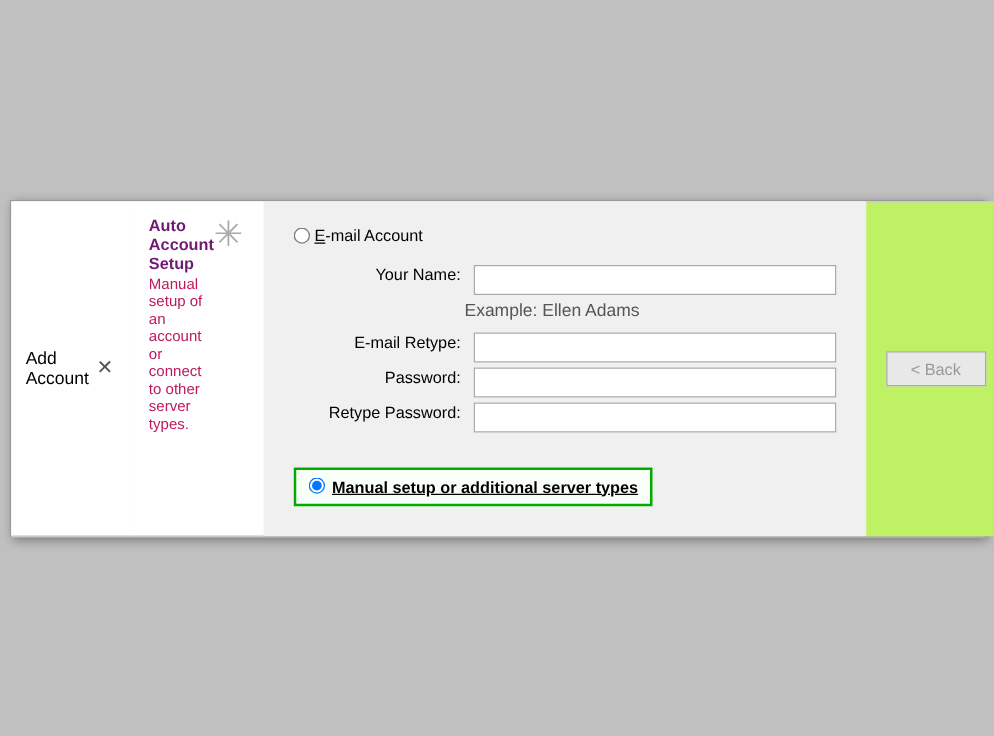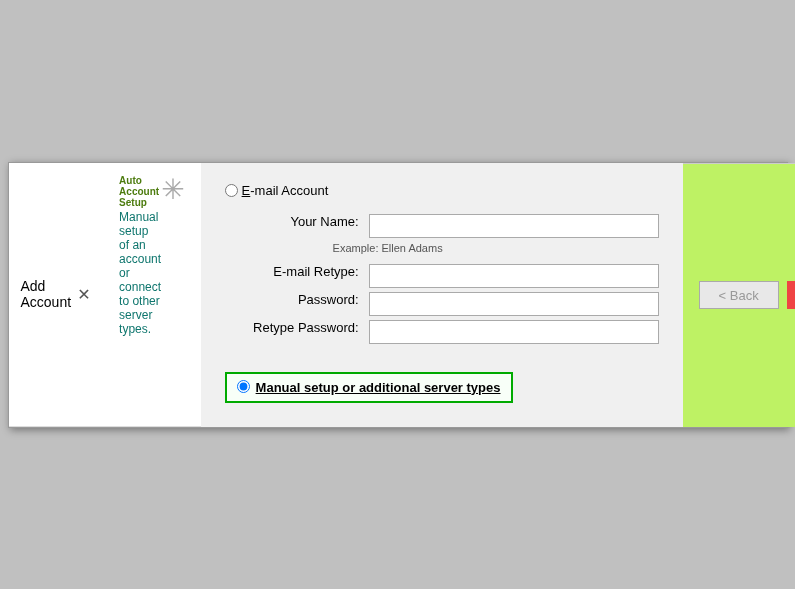--- a/index.html
+++ b/index.html
@@ -61,27 +61,27 @@
       border-bottom: 1px solid #ddd;
     }
 
     .header-text {
       display: flex;
       flex-direction: column;
     }
 
     .header-title {
       font-weight: bold;
-      font-size: 10px;
-      color: #4d7c0f;
+      font-size: 13px;
+      color: #701a75;
     }
 
     .header-subtitle {
       font-size: 12px;
-      color: #0f766e;
+      color: #be185d;
       margin-top: 2px;
     }
 
     .header-icon {
       font-size: 22px;
       color: #888;
       margin-top: -2px;
     }
 
     .content {
@@ -135,22 +135,22 @@
       width: 290px;
       height: 24px;
       border: 1px solid #aaa;
       background: #fff;
       font-size: 12px;
       padding: 2px 4px;
       outline: none;
     }
 
     .form-hint {
-      margin-left: 84px;
-      font-size: 11px;
+      margin-left: 113px;
+      font-size: 14px;
       color: #555;
       margin-bottom: 10px;
     }
 
     .manual-section {
       margin-top: 24px;
       padding: 4px 0;
     }
 
     .manual-radio-option {

